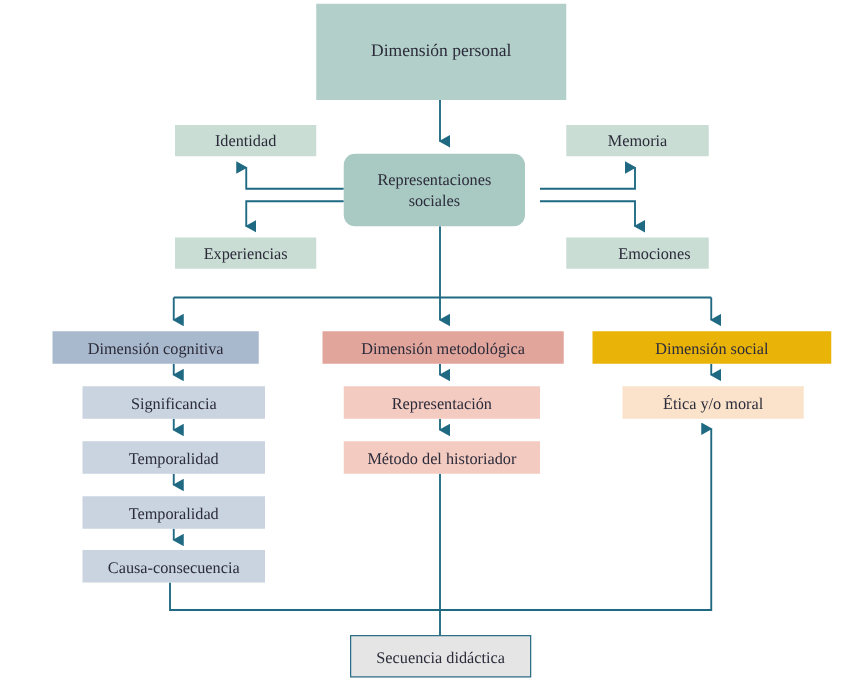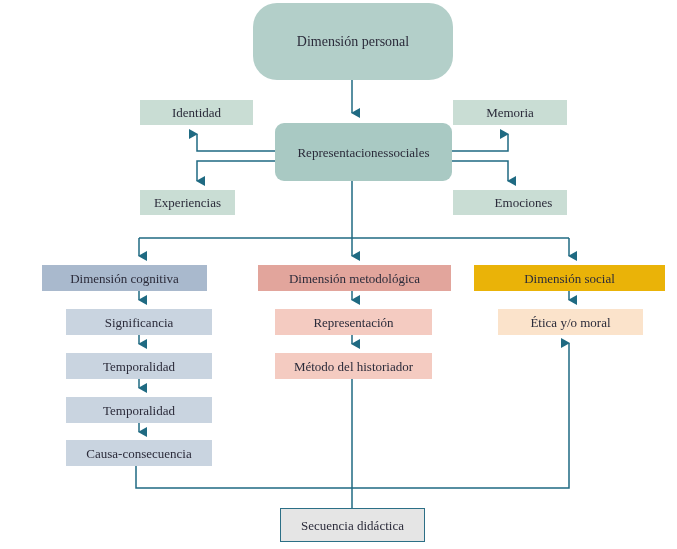--- a/index.html
+++ b/index.html
@@ -1,20 +1,20 @@
 <!DOCTYPE html>
 <html><head>
 <meta charset="utf-8">
 <style>
   html, body { margin: 0; padding: 0; background: #ffffff; }
   body { width: 677px; height: 549px; position: relative; overflow: hidden;
          font-family: "Liberation Serif", "DejaVu Serif", serif; color: #2b2b3a; }
   .box { position: absolute; display: flex; align-items: center; justify-content: center;
          text-align: center; font-size: 13px; line-height: 17px; box-sizing: border-box; }
-  .teal { background: #b3cfc9; border-radius: 24px; }
+  .teal { background: #b3cfc9; }
   .teal-light { background: #c9ddd4; }
   .teal-round { background: #a9c9c3; border-radius: 9px; }
   .blue { background: #a9b9cd; }
   .blue-light { background: #c9d4e0; }
   .red { background: #e2a59c; }
   .red-light { background: #f4cbc1; }
   .orange { background: #eab308; }
   .orange-light { background: #fbe3cb; }
   .outline { background: #e5e5e5; border: 1.5px solid #2c6f86; }
   svg#connectors { position: absolute; left: 0; top: 0; }
@@ -58,32 +58,32 @@
 
     <path d="M136,466 L136,488 L569,488 L569,343" marker-end="url(#arr)"></path>
     <path d="M352,379 L352,508"></path>
   </g>
 </svg>
 
 <div class="box teal" style="left:253px; top:3px; width:200px; height:77px; font-size:14px;">
   <span>Dimensión personal</span>
 </div>
 
-<div class="box teal-round" style="left:275px; top:123px; width:177px; height:58px; flex-direction:row;">
+<div class="box teal-round" style="left:275px; top:123px; width:145px; height:58px; flex-direction:column;">
   <span>Representaciones</span>
   <span>sociales</span>
 </div>
 
 <div class="box teal-light" style="left:140px; top:100px; width:113px; height:25px;">
   <span>Identidad</span>
 </div>
 <div class="box teal-light" style="left:453px; top:100px; width:114px; height:25px;">
   <span>Memoria</span>
 </div>
-<div class="box teal-light" style="left:140px; top:190px; width:95px; height:25px;">
+<div class="box teal-light" style="left:140px; top:190px; width:113px; height:25px;">
   <span>Experiencias</span>
 </div>
 <div class="box teal-light" style="left:453px; top:190px; width:114px; height:25px;padding-left:27px;">
   <span>Emociones</span>
 </div>
 
 <div class="box blue" style="left:42px; top:265px; width:165px; height:26px;">
   <span>Dimensión cognitiva</span>
 </div>
 <div class="box red" style="left:258px; top:265px; width:193px; height:26px;">

